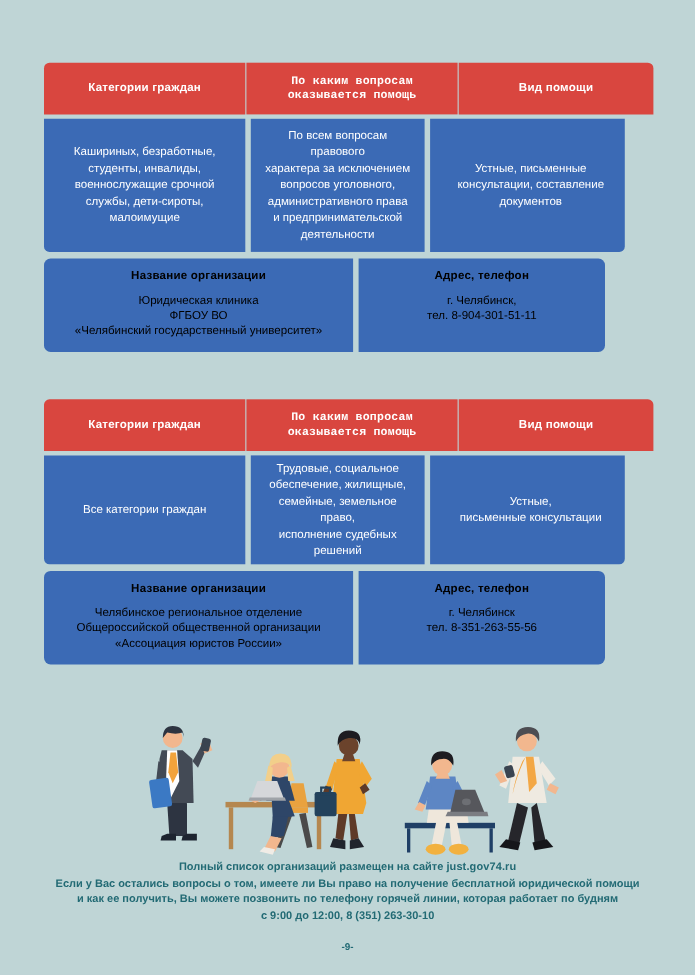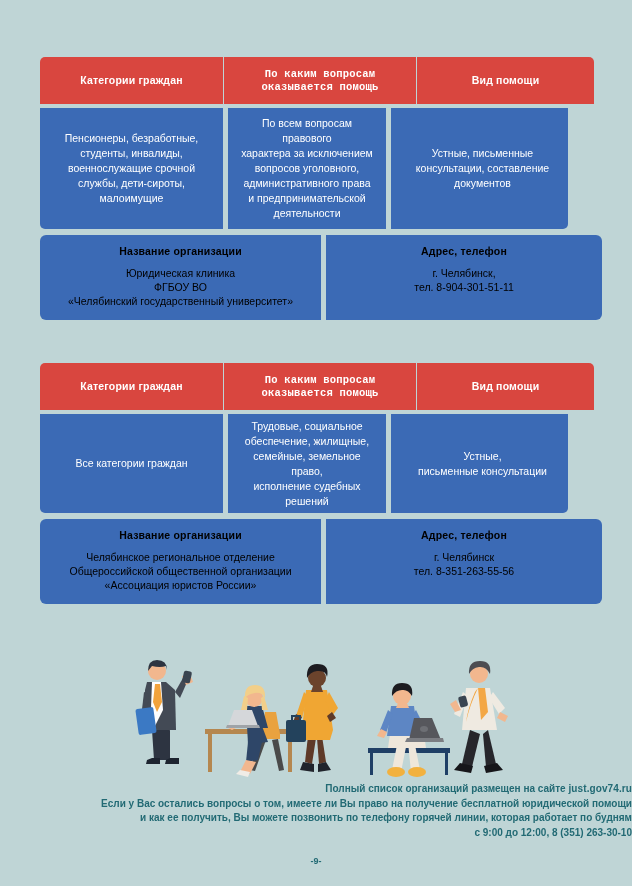--- a/index.html
+++ b/index.html
@@ -80,21 +80,21 @@
     margin-top: 6px;
   }
   .org-cell {
     background: #3b6ab5;
     color: #000000;
     text-align: center;
     box-sizing: border-box;
     padding: 10px 8px 12px;
   }
   .org-cell.left  { width: 281px; border-radius: 6px 0 0 6px; }
-  .org-cell.right { width: 276px; border-radius: 0 6px 6px 0; }
+  .org-cell.right { width: 224px; border-radius: 0 6px 6px 0; }
   .org-title {
     font-weight: bold;
     font-size: 10.5px;
     letter-spacing: .2px;
     margin-bottom: 9px;
   }
   .org-body {
     font-size: 10.5px;
     line-height: 14px;
   }
@@ -108,21 +108,21 @@
     width: 632px;
     height: 150px;
   }
 
   
   .footer {
     position: absolute;
     left: 0;
     top: 782px;
     width: 632px;
-    text-align: right;
+    text-align: center;
     color: #226a74;
     font-size: 10px;
     line-height: 14.5px;
     font-weight: bold;
   }
   .footer .line { display: block; }
   .footer .site { font-weight: bold; letter-spacing: .1px; }
   .page-no {
     position: absolute;
     left: 0;
@@ -152,21 +152,21 @@
         </div>
       </div>
       <div class="hdr-cell c3">
         <div><span>Вид помощи</span></div>
       </div>
     </div>
 
     <div class="body-row">
       <div class="body-cell c1">
         <div class="lines">
-          <span>Пенсионеры, безработные,</span>
+          <span>Кашириных, безработные,</span>
           <span>студенты, инвалиды,</span>
           <span>военнослужащие срочной</span>
           <span>службы, дети-сироты,</span>
           <span>малоимущие</span>
         </div>
       </div>
       <div class="body-cell c2">
         <div class="lines">
           <span>По всем вопросам правового</span>
           <span>характера за исключением</span>

